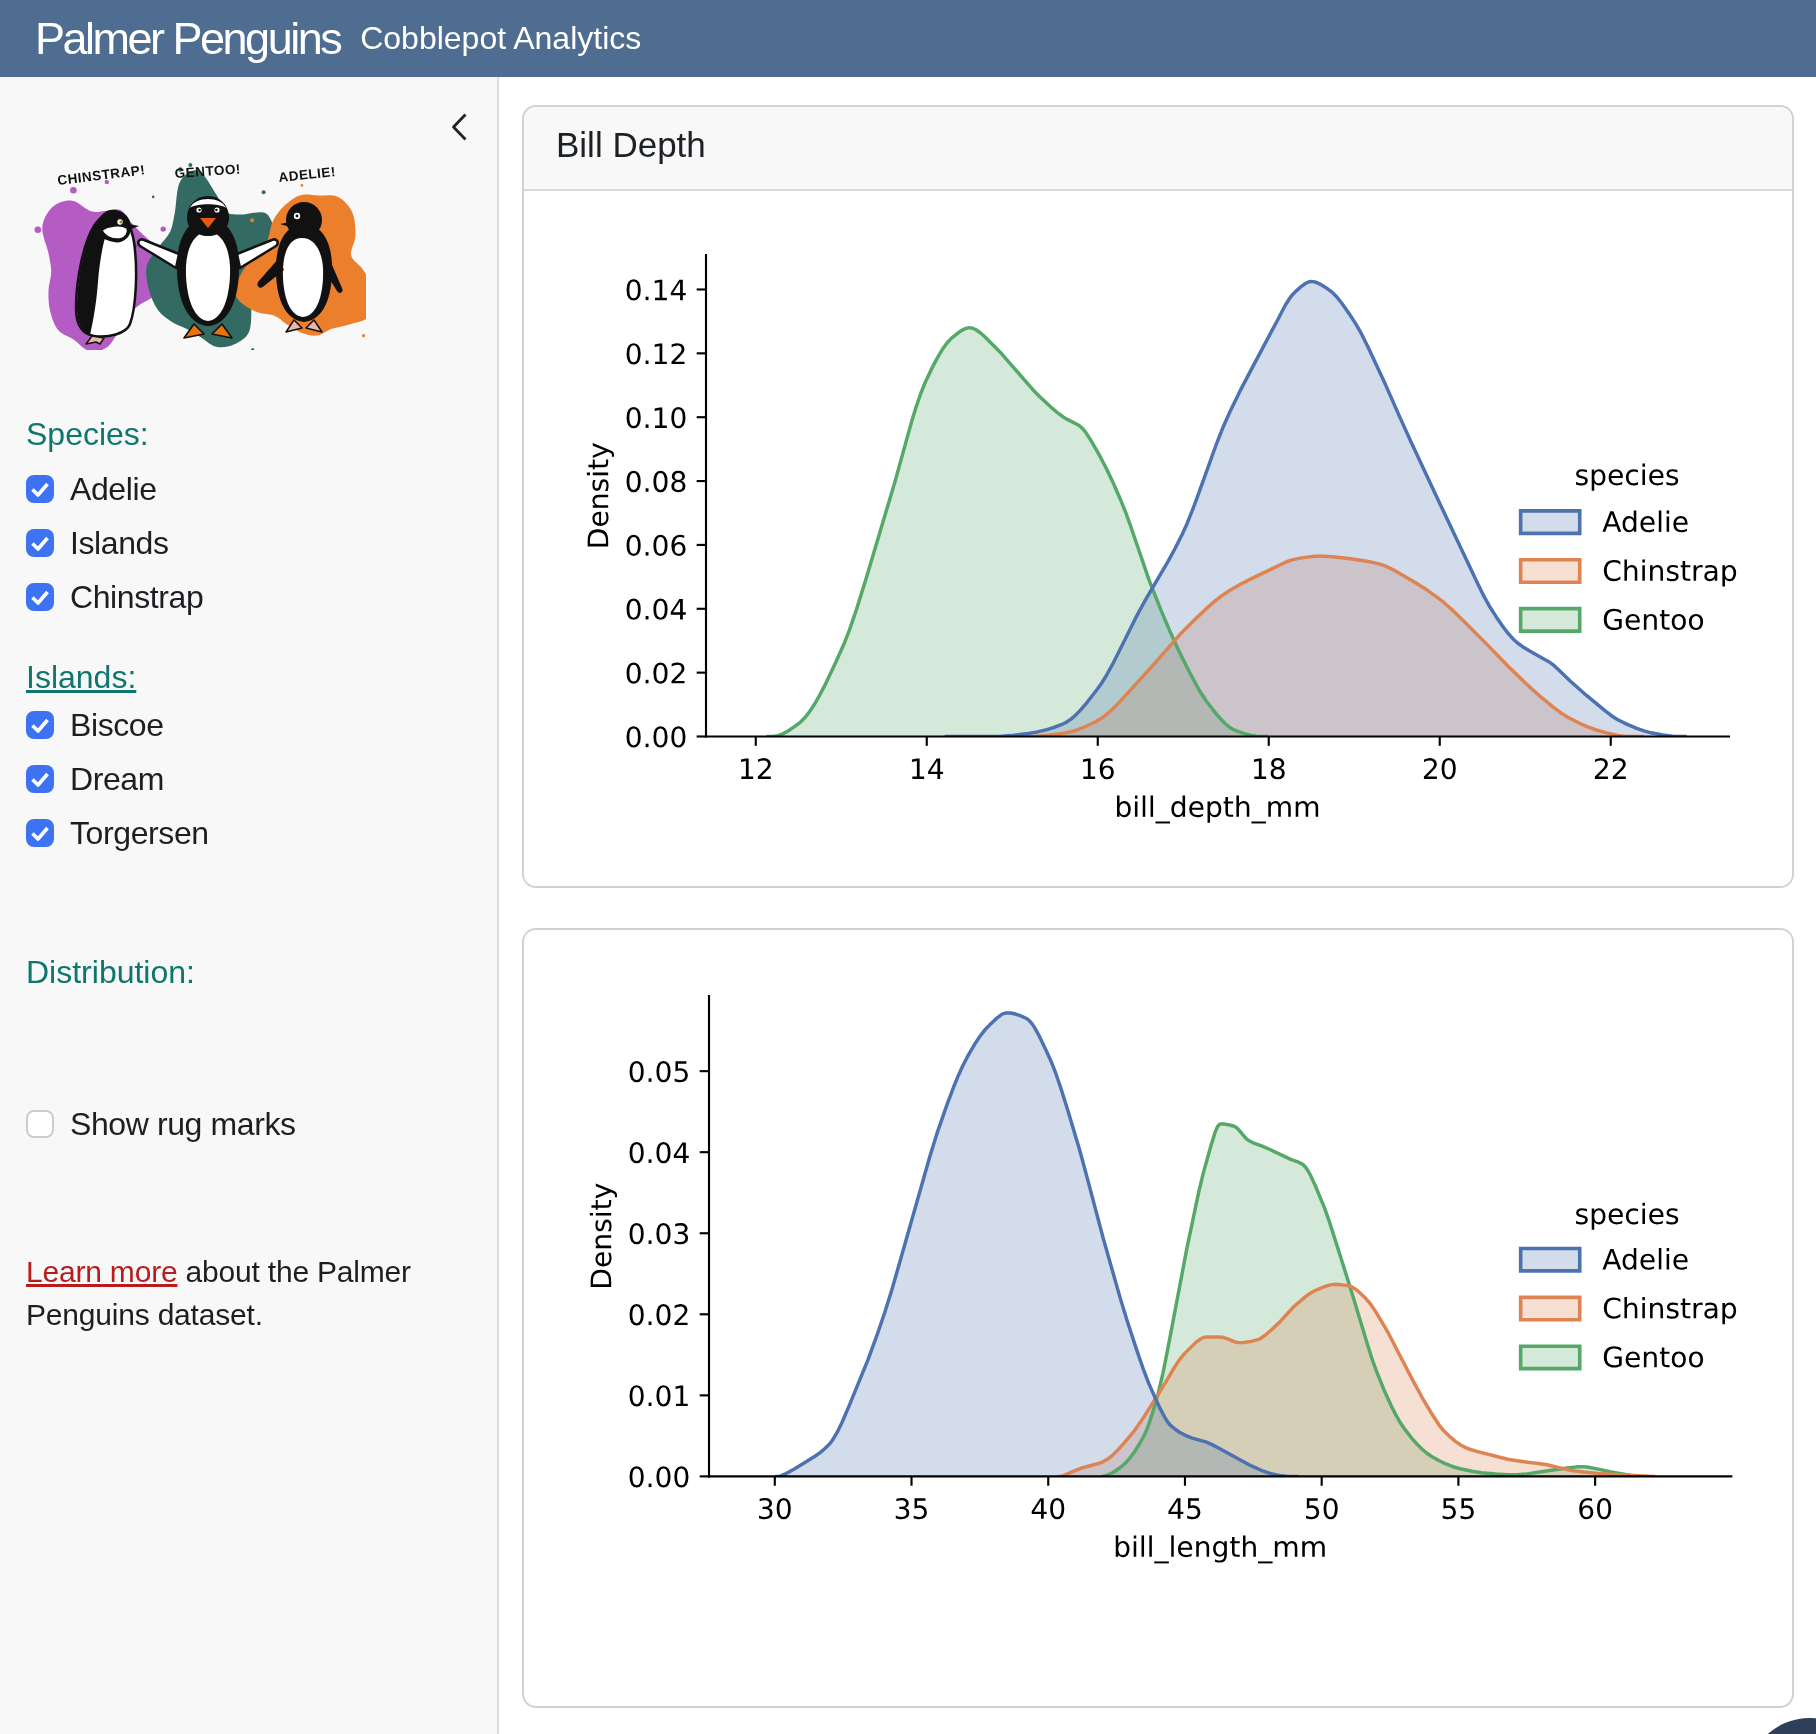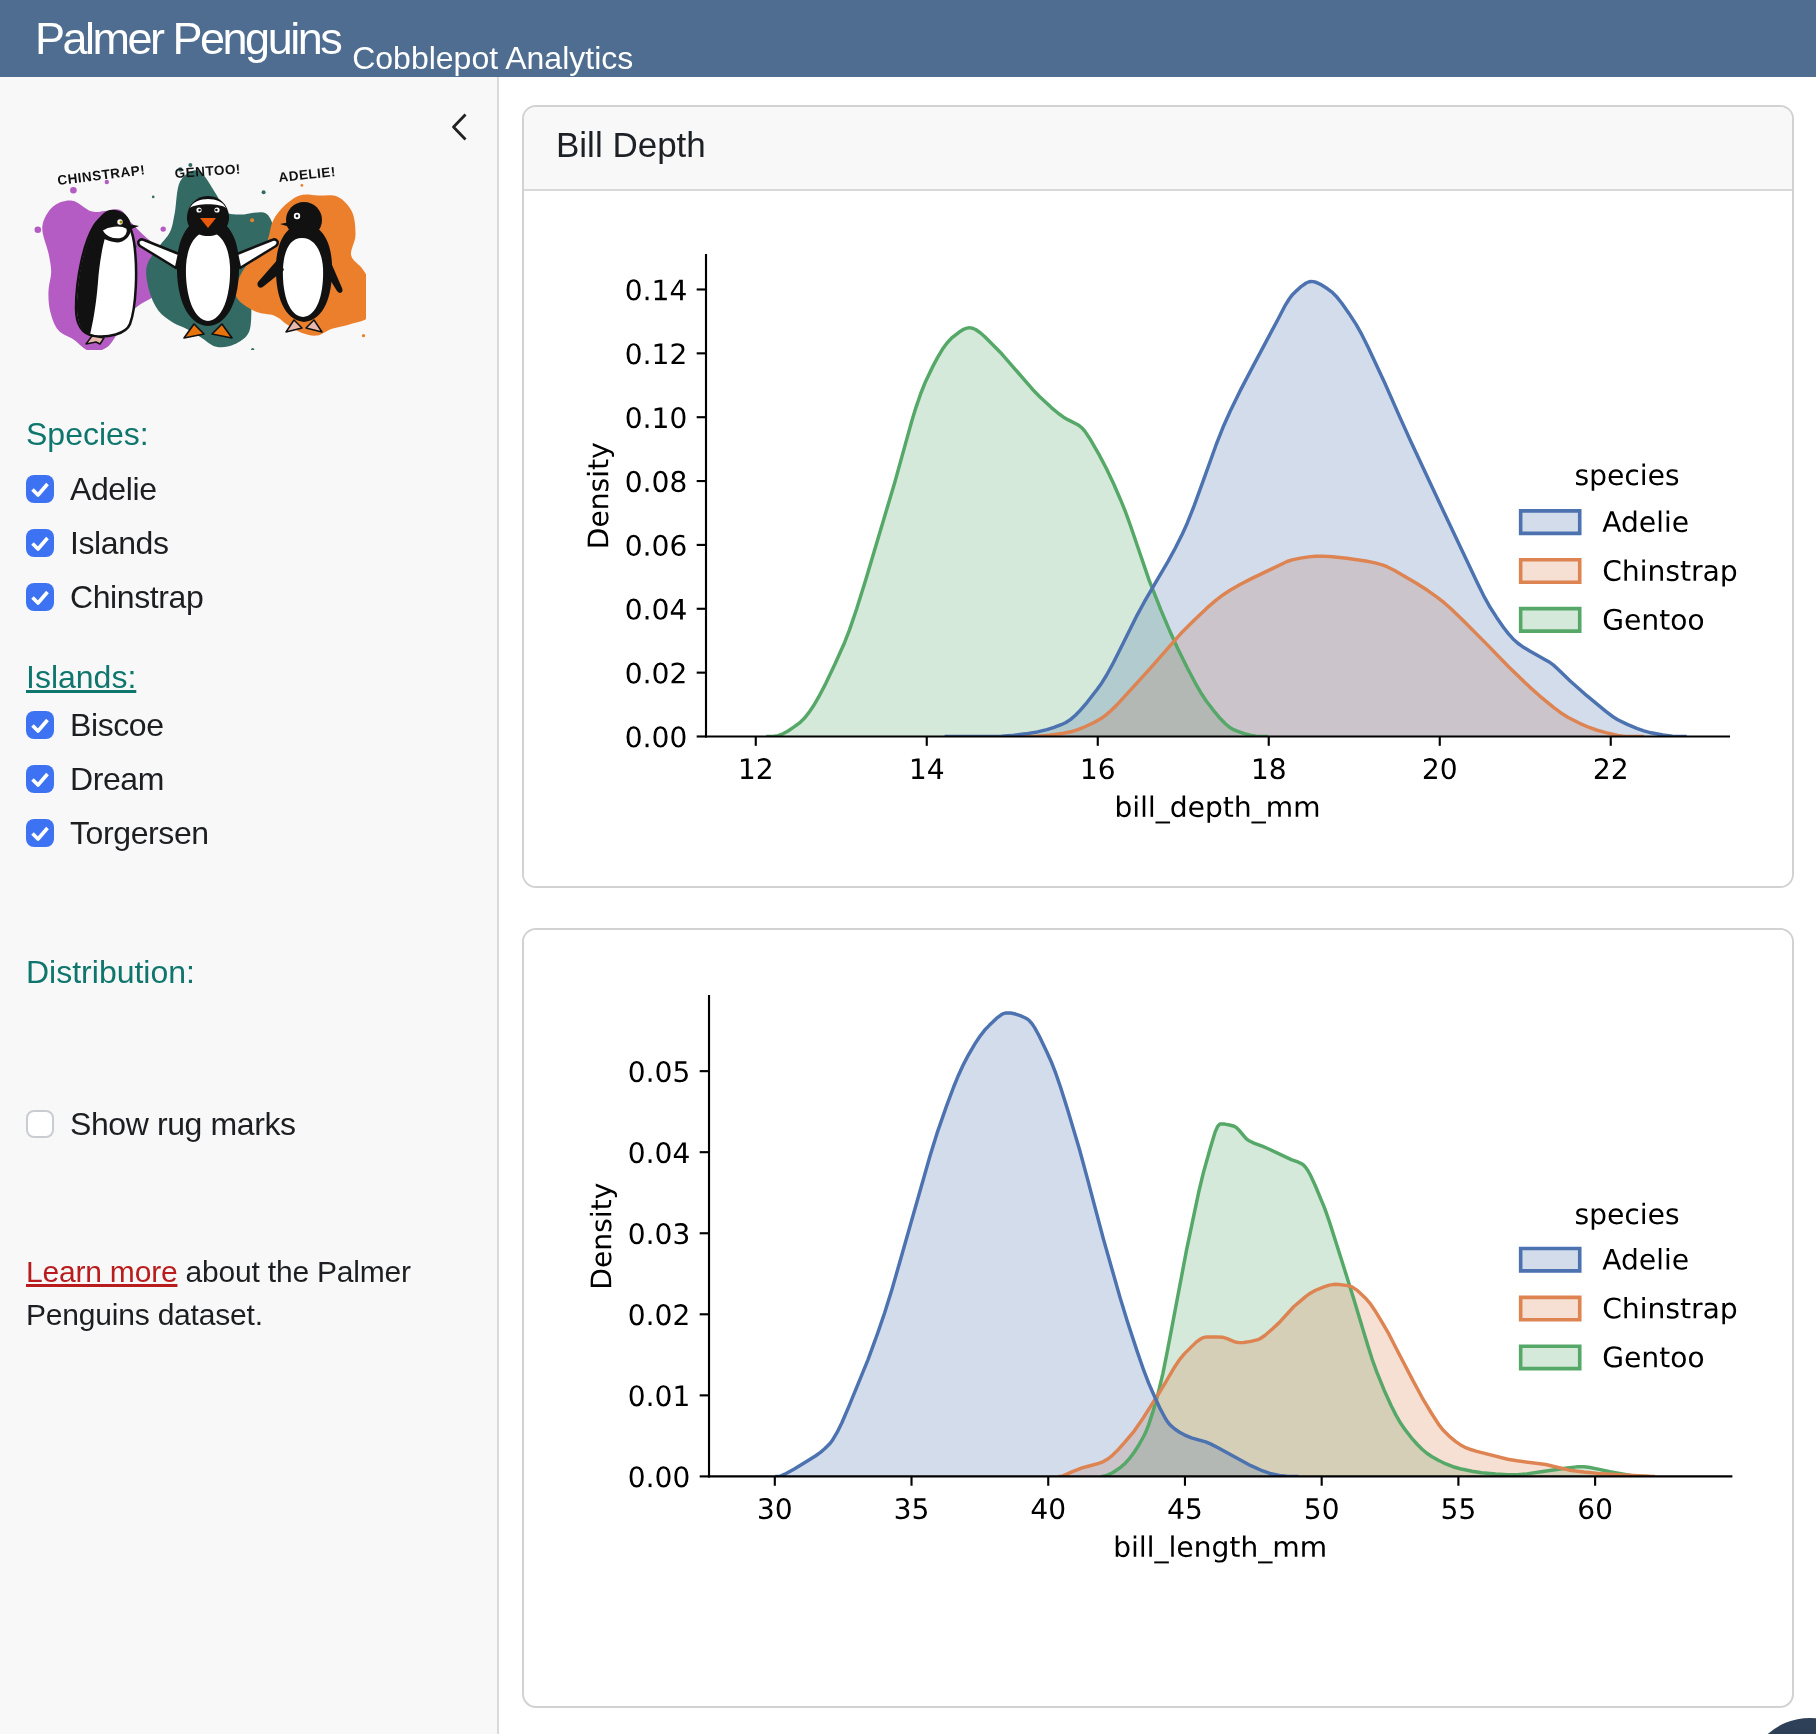--- a/index.html
+++ b/index.html
@@ -1,20 +1,20 @@
 <!DOCTYPE html>
 <html><head>
 <meta charset="utf-8">
 <style>
 * { margin:0; padding:0; box-sizing:border-box; }
 html,body { width:1816px; height:1734px; overflow:hidden; background:#fff;
   font-family:"Liberation Sans", sans-serif; }
-.topbar { height:77px; background:#4E6D90; display:flex; align-items:flex-end; padding-left:35px; }
+.topbar { height:77px; background:#4E6D90; display:flex; align-items:center; padding-left:35px; }
 .brand { color:#fff; font-size:45px; line-height:77px; font-weight:400; letter-spacing:-2.5px; }
-.subtitle { color:#fff; font-size:32px; margin-left:12px; }
+.subtitle { color:#fff; font-size:32px; margin-left:20px; }
 .wrap { display:flex; height:1657px; }
 .sidebar { width:499px; background:#f8f8f8; border-right:2px solid #dadada; position:relative; flex:none; }
 .main { flex:1; position:relative; background:#fff; }
 .chev { position:absolute; left:449px; top:35px; }
 .peng { position:absolute; left:32px; top:81px; }
 .slabel { position:absolute; left:26px; font-size:32px; color:#0f766e; }
 .row { position:absolute; left:26px; height:28px; }
 .cb { position:absolute; left:0; top:0; width:28px; height:28px; border-radius:8px; background:#3d73f2; }
 .cb svg { position:absolute; left:2px; top:2px; }
 .cbu { position:absolute; left:0; top:0; width:28px; height:28px; border-radius:8px; background:#fff; border:2px solid #c9cdd2; }

